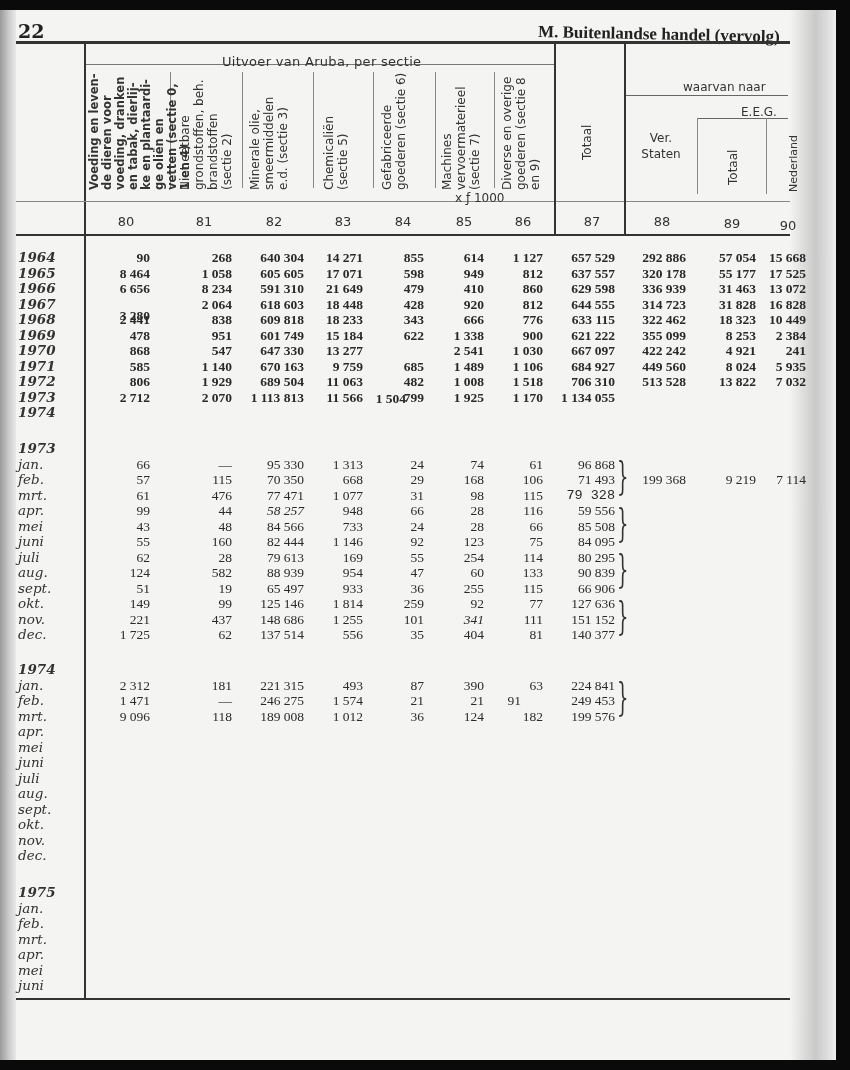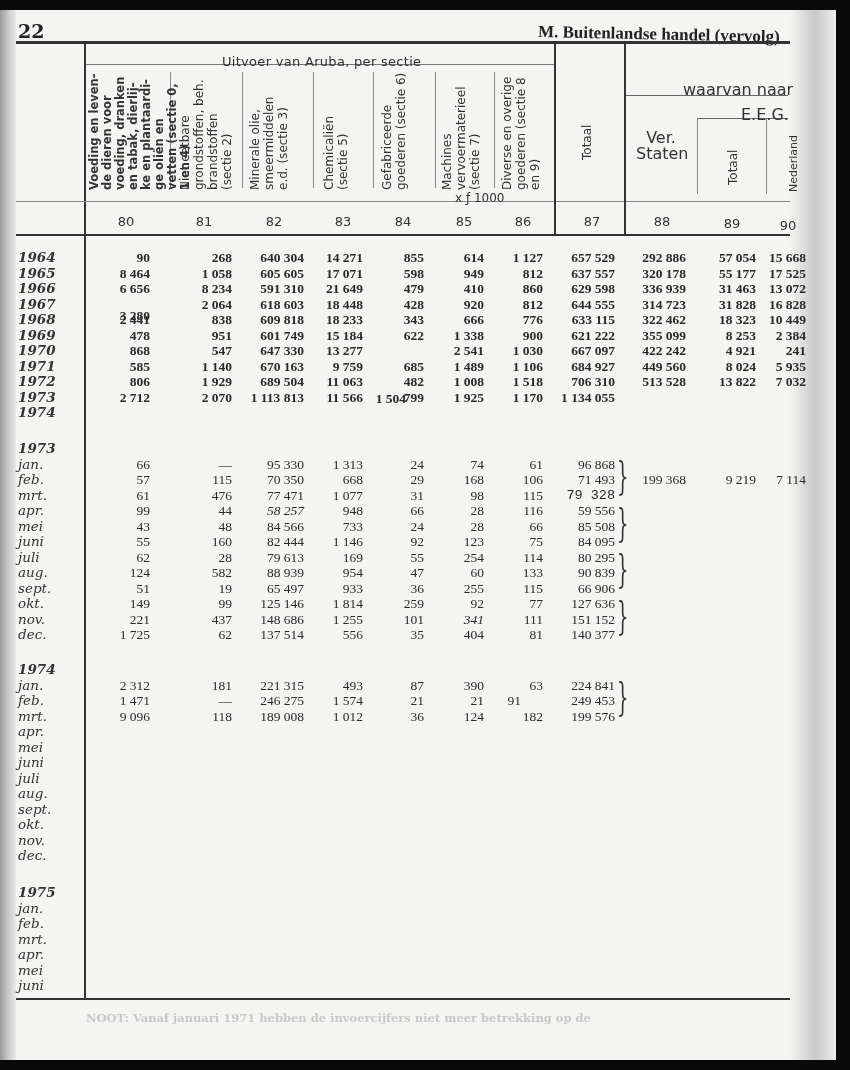--- a/index.html
+++ b/index.html
@@ -15,21 +15,21 @@
   .vcol{position:absolute;writing-mode:vertical-rl;transform:rotate(180deg);font-size:12px;line-height:14px;color:#333;text-align:left;}
   .vcol.bold{font-weight:bold;font-size:11.5px;line-height:13px;}
   .colnum{position:absolute;top:204px;font-size:13px;color:#333;text-align:center;width:40px;}
   .unit{position:absolute;left:455px;top:181px;font-size:12px;color:#333;}
   .lbl{position:absolute;font-style:italic;font-weight:bold;font-size:13.5px;color:#333;font-family:"DejaVu Serif",serif;line-height:15.5px;}
   .lbl.month{font-weight:normal;}
   .num{position:absolute;font-size:13.5px;color:#2a2a2a;font-family:"Liberation Serif",serif;text-align:right;line-height:15.5px;white-space:nowrap;}
   .bold{font-weight:bold;}
   .brace{position:absolute;font-family:"DejaVu Serif",serif;font-size:40px;line-height:40px;color:#333;transform:scaleX(.45);}
   .note{position:absolute;left:86px;top:1000px;font-family:"DejaVu Serif",serif;font-weight:bold;font-size:11.5px;color:#c8c8c8;line-height:16px;}
-  .wz{position:absolute;font-size:16px;color:#333;}
+  .wz{position:absolute;font-size:12px;color:#333;}
 </style>
 </head>
 <body>
 
 <div class="page">
   <div class="binding"></div>
   <div class="gutter"></div>
 
   <div class="pagenum">22</div>
   <div class="runhead">M.  Buitenlandse handel (vervolg)</div>
@@ -359,15 +359,14 @@
       <div class="lbl" style="left: 18px; top: 875px;">1975</div>
       <div class="lbl month" style="left: 18px; top: 890.5px;">jan.</div>
       <div class="lbl month" style="left: 18px; top: 906px;">feb.</div>
       <div class="lbl month" style="left: 18px; top: 921.5px;">mrt.</div>
       <div class="lbl month" style="left: 18px; top: 937px;">apr.</div>
       <div class="lbl month" style="left: 18px; top: 952.5px;">mei</div>
       <div class="lbl month" style="left: 18px; top: 968px;">juni</div>
     </div>
 
   <div class="note">
-    <div>NOOT:   Vanaf januari 1971 hebben de invoercijfers niet meer betrekking op de</div>
   </div>
 </div>
 
 </body></html>

